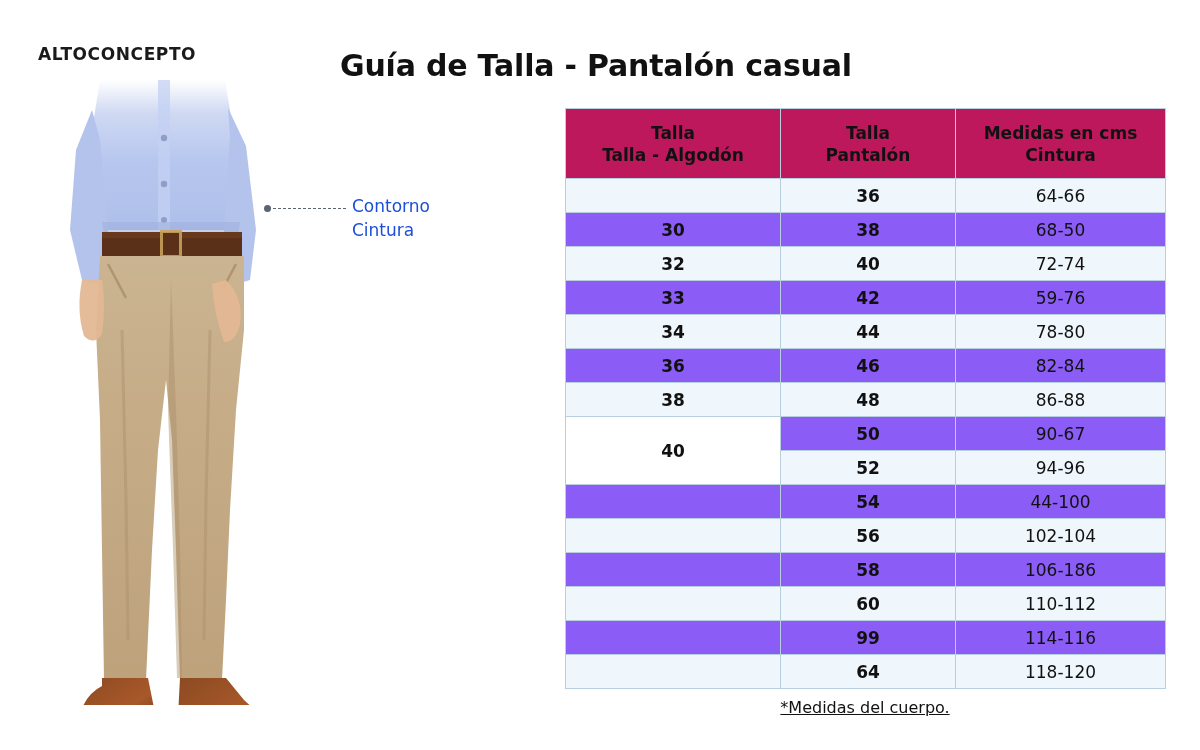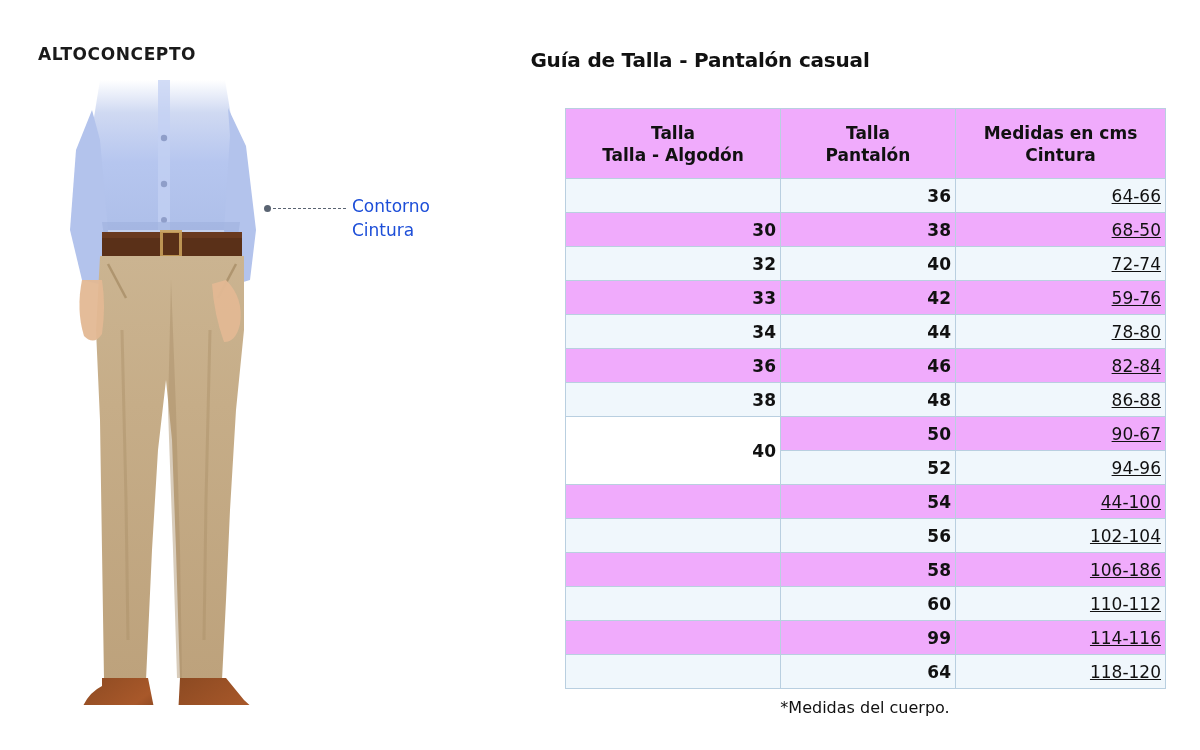--- a/index.html
+++ b/index.html
@@ -26,22 +26,21 @@
     letter-spacing: 0.6px;
     color: #1a1a1a;
     font-family: "DejaVu Sans", "Liberation Sans", sans-serif;
   }
 
   
   .title {
     position: absolute;
     left: 340px; top: 48px;
     width: 720px;
-    text-align: center;
-    font-size: 20px;
+    font-size: 30px;
     font-weight: 700;
     color: #111111;
     letter-spacing: -0.2px;
   }
 
   
   .photo {
     position: absolute;
     left: 30px; top: 80px;
     width: 300px; height: 625px;
@@ -86,47 +85,47 @@
   table.size-table td {
     border: 1px solid #b9cfe0;
     text-align: center;
     color: #111111;
   }
   table.size-table thead th {
     height: 70px;
     font-size: 17px;
     font-weight: 700;
     line-height: 22px;
-    background: #f0abfc;
+    background: #be185d;
     padding: 4px 6px;
   }
   table.size-table td {
     height: 34px;
     font-size: 17px;
     padding: 2px 4px;
-    text-align: right;
   }
   td.col-jeans { width: 215px; font-weight: 700; }
   td.col-pant  { width: 175px; font-weight: 700; }
-  td.col-cms   { width: 210px; font-weight: 400; text-decoration: underline; }
+  td.col-cms   { width: 210px; font-weight: 400; }
   th.col-jeans { width: 215px; }
   th.col-pant  { width: 175px; }
   th.col-cms   { width: 210px; }
 
   tr.row-alt td { background: #f0f7fc; }
-  tr.row-plain td { background: #f0abfc; }
+  tr.row-plain td { background: #8b5cf6; }
   td.span-cell { background: #ffffff !important; }
 
   .footnote {
     position: absolute;
     left: 565px; top: 698px;
     width: 600px;
     text-align: center;
     font-size: 16px;
     color: #111111;
+    text-decoration: underline;
   }
 </style>
 </head>
 <body>
 
 <div id="page">
 
   <div class="brand">ALTOCONCEPTO</div>
 
   <div class="title">Guía de Talla - Pantalón casual</div>

